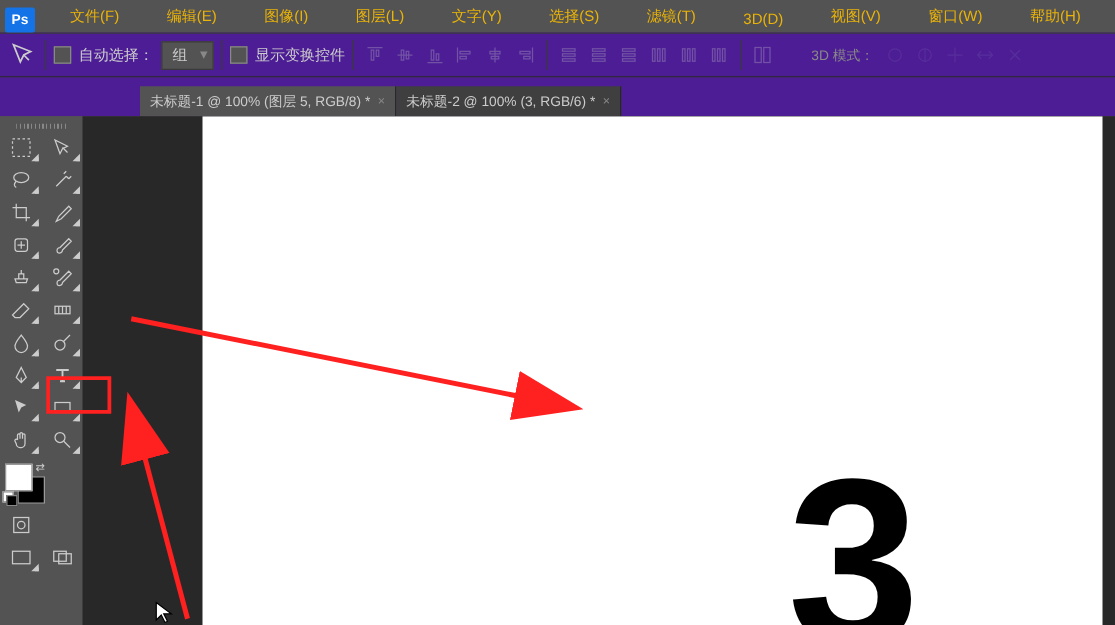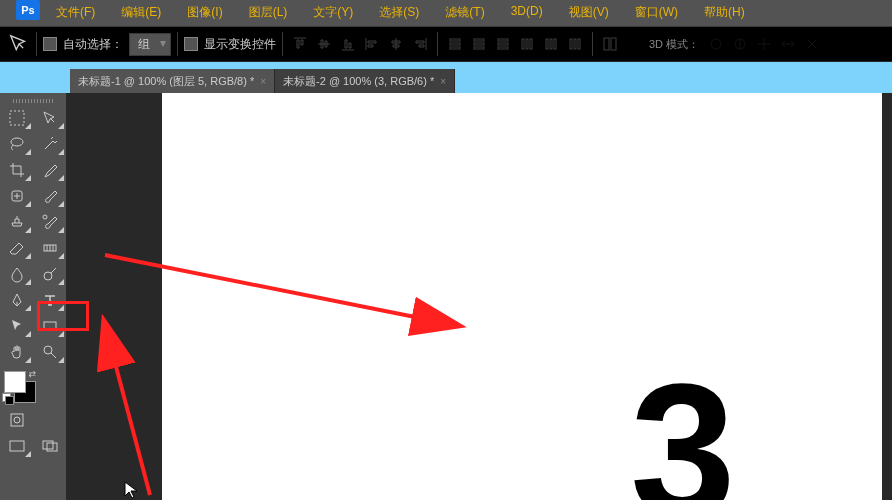--- a/index.html
+++ b/index.html
@@ -1,31 +1,31 @@
 <!DOCTYPE html>
 <html><head>
 <meta charset="utf-8">
 <style>
 *{margin:0;padding:0;box-sizing:border-box;font-family:"Microsoft YaHei",sans-serif;user-select:none}
 body{background:#535353;width:892px;height:500px;overflow:hidden;position:relative}
-.menubar{height:26px;background:#535353;display:flex;align-items:flex-start;padding-left:16px;gap:6px}
+.menubar{height:26px;background:#535353;display:flex;align-items:flex-end;padding-left:4px;gap:18px}
 .ps-logo{width:24px;height:20px;background:#1473e6;color:#fff;font-weight:bold;font-size:11px;display:flex;align-items:center;justify-content:center;border-radius:2px}
 .menu-item{color:#eab308;font-size:12px;padding:4px 10px;cursor:default}
-.optionbar{height:36px;background:#000000;border-top:1px solid #3a3a3a;border-bottom:1px solid #282828;display:flex;align-items:center;padding-left:8px;gap:6px}
+.optionbar{height:36px;background:#4c1d95;border-top:1px solid #3a3a3a;border-bottom:1px solid #282828;display:flex;align-items:center;padding-left:8px;gap:6px}
 .opt-icon{width:22px;height:22px;display:flex;align-items:center;justify-content:center;color:#ccc;font-size:14px}
 .divider{width:1px;height:24px;background:#3a3a3a}
 .checkbox{width:14px;height:14px;border:1px solid #888;background:#535353}
 .opt-label{color:#ccc;font-size:12px}
 .dropdown{background:#535353;border:1px solid #3a3a3a;color:#ccc;font-size:12px;padding:2px 20px 2px 8px;position:relative}
 .dropdown::after{content:"▾";position:absolute;right:4px;color:#888}
 .align-group{display:flex;gap:2px}
 .align-btn{width:22px;height:22px;display:flex;align-items:center;justify-content:center;opacity:0.3}
 .align-btn svg{width:16px;height:16px}
 .mode3d{color:#888;font-size:11px;margin-left:22px}
-.tabbar{height:31px;background:#7dd3fc;display:flex;align-items:flex-end;padding-left:70px}
+.tabbar{height:31px;background:#4c1d95;display:flex;align-items:flex-end;padding-left:112px}
 .tab{height:24px;background:#535353;color:#ccc;font-size:11px;padding:0 8px;display:flex;align-items:center;gap:6px;border-right:1px solid #282828}
 .tab.active{background:#3f3f3f}
 .tab-close{color:#888;font-size:10px;cursor:pointer}
 .main{display:flex;height:412px}
 .toolbar{width:66px;background:#535353;display:flex;flex-direction:column;padding:4px 0;position:relative}
 .tool-grabber{height:8px;display:flex;justify-content:center;align-items:center}
 .tool-grabber::before{content:"";width:40px;height:4px;background:repeating-linear-gradient(90deg,#888 0 1px,transparent 1px 3px)}
 .tool-row{display:flex;height:26px}
 .tool{width:33px;height:26px;display:flex;align-items:center;justify-content:center;color:#ccc;position:relative;cursor:pointer}
 .tool svg{width:18px;height:18px}

